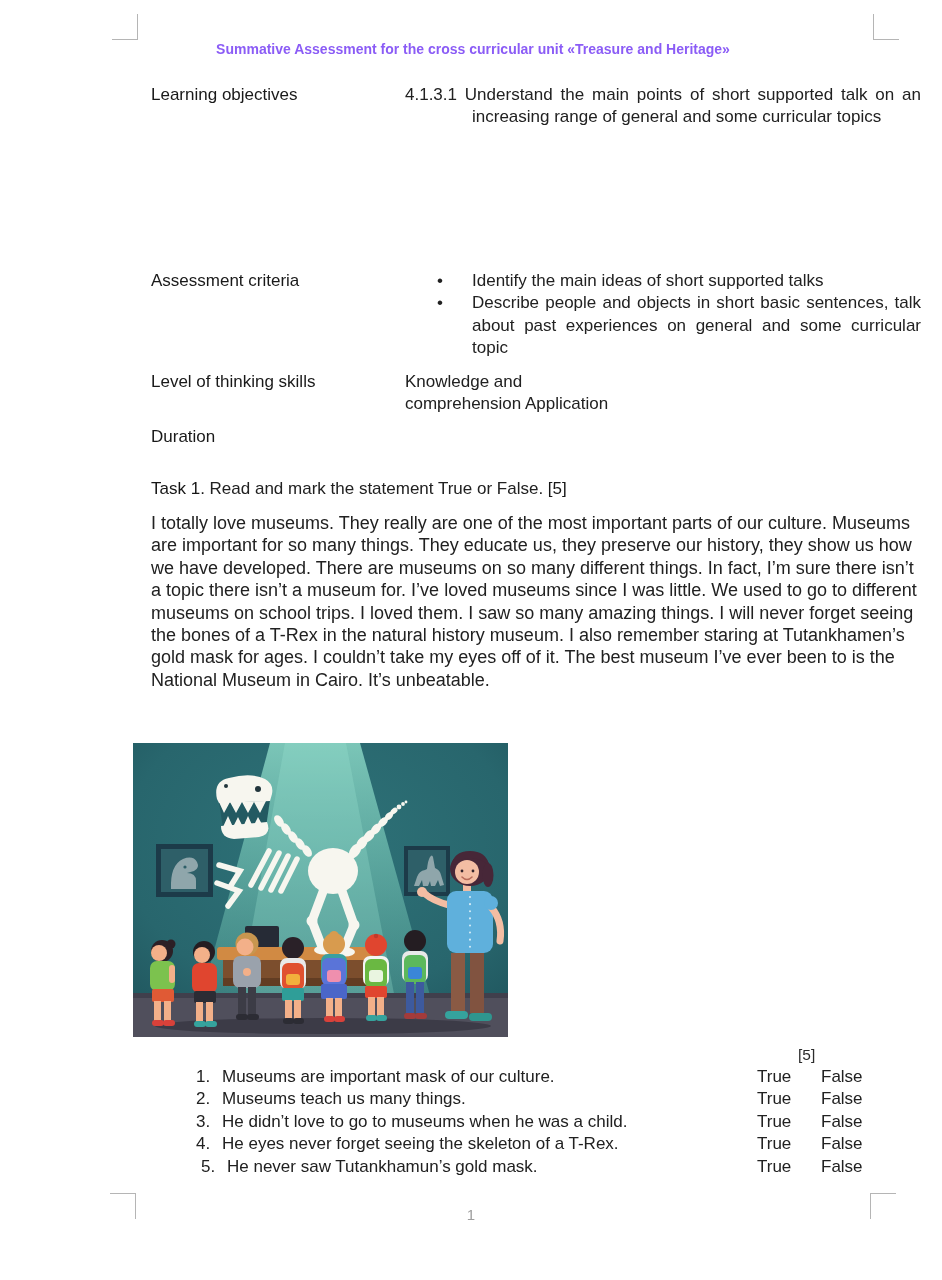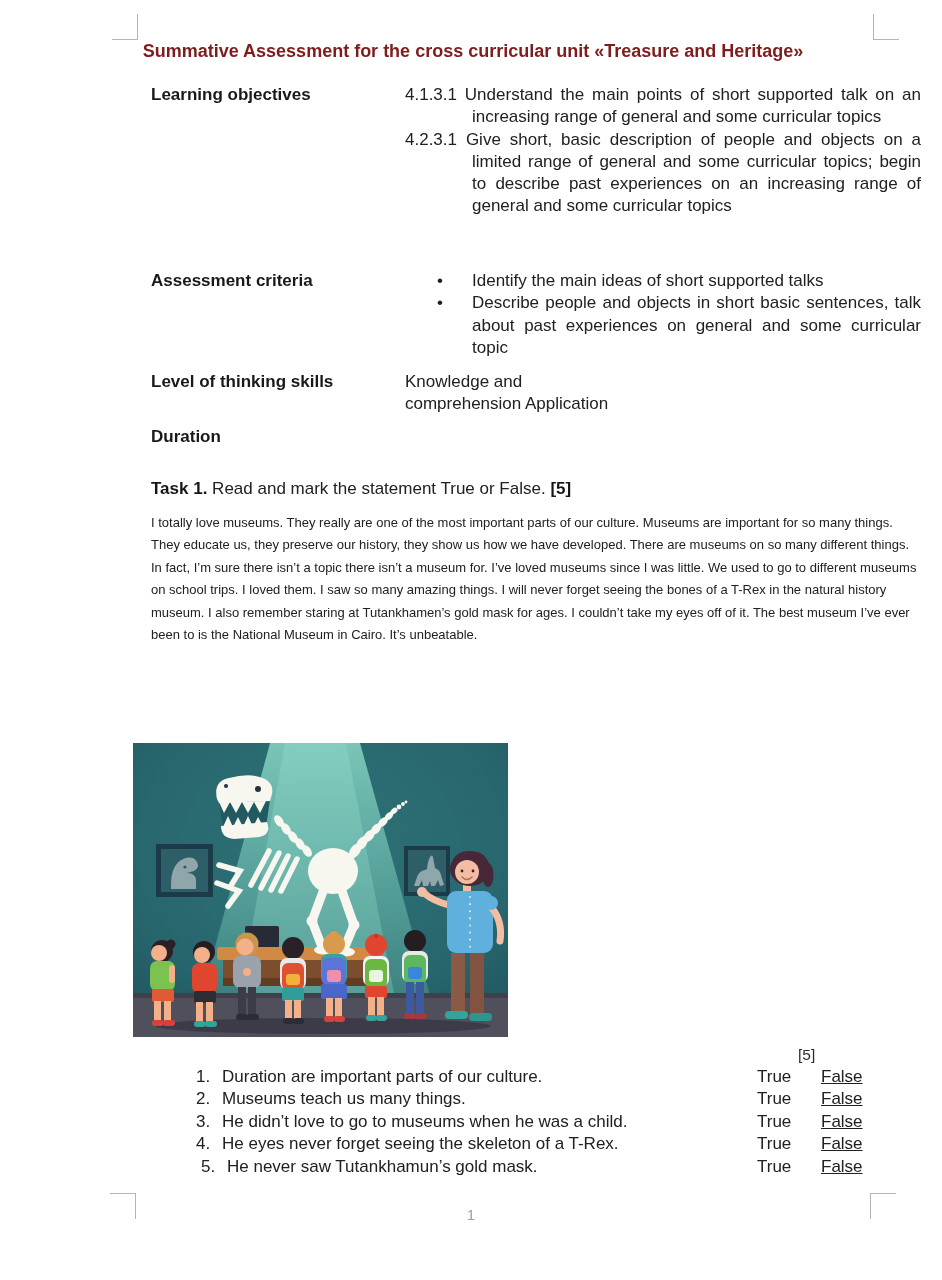--- a/index.html
+++ b/index.html
@@ -7,47 +7,47 @@
         font-family:"Liberation Sans",sans-serif;color:#212121;overflow:hidden;}
 
   
   .mark{position:absolute;width:25px;height:25px;border:0 solid #b5b5b5;}
   .mark.tl{left:112px;top:14px;border-right-width:1px;border-bottom-width:1px;}
   .mark.tr{left:873px;top:14px;border-left-width:1px;border-bottom-width:1px;}
   .mark.bl{left:110px;top:1193px;border-top-width:1px;border-right-width:1px;}
   .mark.br{left:870px;top:1193px;border-top-width:1px;border-left-width:1px;}
 
   .title{position:absolute;top:41px;left:4px;right:0;text-align:center;
-         font-weight:bold;font-size:18px;color:#7f1d1d;}
+         font-weight:bold;font-size:14px;color:#8b5cf6;}
 
   .info-row{position:absolute;left:151px;width:770px;font-size:17px;line-height:22.3px;}
-  .info-label{position:absolute;left:0;top:0;font-weight:bold;color:#191919;}
+  .info-label{position:absolute;left:0;top:0;font-weight:normal;color:#191919;}
   .info-content{margin-left:254px;}
 
   .obj-item{text-align:justify;padding-left:67px;text-indent:-67px;}
   .crit-item{position:relative;padding-left:67px;text-align:justify;}
   .crit-item::before{content:"\2022";position:absolute;left:32px;top:0;}
   .pre-line{white-space:pre-line;}
 
   .task-line{position:absolute;left:151px;top:478px;font-size:17px;line-height:22.3px;}
-  .bold{font-weight:bold;color:#161616;text-align:right;}
+  .bold{font-weight:normal;color:#161616;text-align:right;}
 
   .passage{position:absolute;left:151px;top:512px;width:770px;
-           font-size:13px;line-height:22.4px;}
+           font-size:18px;line-height:22.4px;}
 
   .illustration{position:absolute;left:133px;top:743px;width:375px;height:294px;}
 
   .score-badge{position:absolute;left:798px;top:1046px;font-size:15.5px;color:#2c2c2c;}
 
   .statements{position:absolute;left:151px;top:1066px;width:767px;font-size:17px;}
   .st-row{display:flex;line-height:22.4px;}
   .st-num{width:26px;margin-left:45px;}
   .st-text{flex:1;}
   .st-true{width:64px;margin-left:24px;}
-  .st-false{width:97px;text-decoration:underline;}
+  .st-false{width:97px;}
 
   .page-number{position:absolute;top:1206px;left:0;right:0;text-align:center;
                color:#9e9e9e;font-size:15px;}
 </style>
 </head>
 <body>
 
 <div class="page">
 
   <div class="mark tl"></div>
@@ -56,24 +56,20 @@
   <div class="mark br"></div>
 
   <div class="title">Summative Assessment for the cross curricular unit «Treasure and Heritage»</div>
 
   <div class="info-row" style="top:84px;">
     <div class="info-label">Learning objectives</div>
     <div class="info-content">
       <div class="obj-item">
         <span>4.1.3.1</span>
         <span>Understand the main points of short supported talk on an increasing range of general and some curricular topics</span>
-      </div>
-      <div class="obj-item">
-        <span>4.2.3.1</span>
-        <span>Give short, basic description of people and objects on a limited range of general and some curricular topics; begin to describe past experiences on an increasing range of general and some curricular topics</span>
       </div>
     </div>
   </div>
 
   <div class="info-row" style="top:270px;">
     <div class="info-label">Assessment criteria</div>
     <div class="info-content">
       <div class="crit-item">Identify the main ideas of short supported talks</div>
       <div class="crit-item">Describe people and objects in short basic sentences, talk about past experiences on general and some curricular topic</div>
     </div>
@@ -286,21 +282,21 @@
       <rect x="312" y="268" width="23" height="8" rx="4" fill="#35a39d"></rect>
       <rect x="336" y="270" width="23" height="8" rx="4" fill="#2f968f"></rect>
     </g>
   </svg>
 
   <div class="score-badge">[5]</div>
 
   <div class="statements">
     <div class="st-row">
       <span class="st-num">1.</span>
-      <span class="st-text">Duration are important parts of our culture.</span>
+      <span class="st-text">Museums are important mask of our culture.</span>
       <span class="st-true">True</span>
       <span class="st-false">False</span>
     </div>
     <div class="st-row">
       <span class="st-num">2.</span>
       <span class="st-text">Museums teach us many things.</span>
       <span class="st-true">True</span>
       <span class="st-false">False</span>
     </div>
     <div class="st-row">

